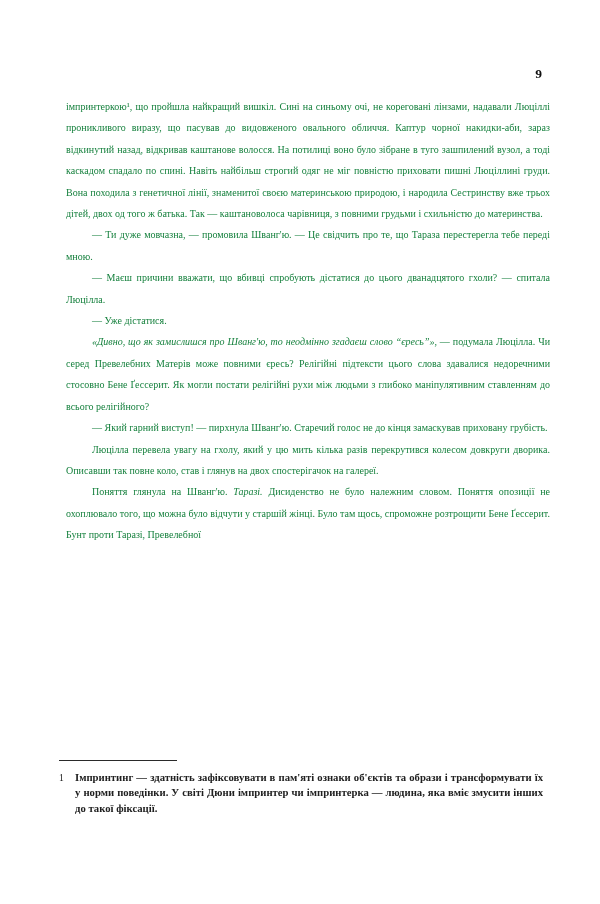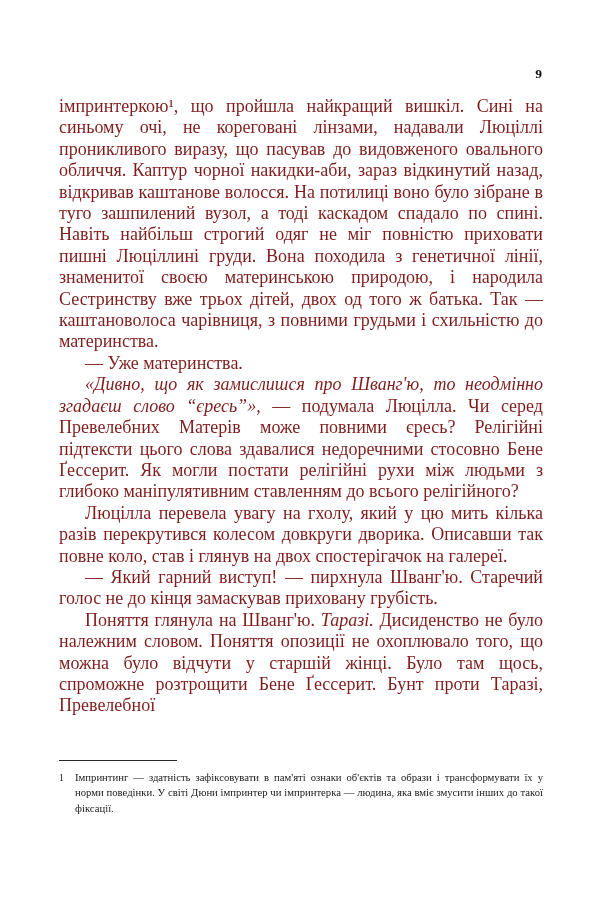--- a/index.html
+++ b/index.html
@@ -28,28 +28,28 @@
     right: 58px;
     top: 66px;
     font-family: "Liberation Serif", serif;
     font-weight: bold;
     font-size: 13.5px;
     color: #111111;
     letter-spacing: 0;
   }
   .body-text {
     position: absolute;
-    left: 59px;
+    left: 66px;
     top: 96px;
     width: 484px;
-    font-size: 18px;
+    font-size: 10px;
     line-height: 21.4px;
     text-align: justify;
     text-justify: inter-word;
-    color: #7f1d1d;
+    color: #15803d;
     -webkit-hyphens: manual;
     hyphens: manual;
   }
   .body-text p {
     margin: 0;
     text-indent: 26px;
   }
   .body-text p.noindent {
     text-indent: 0;
   }
@@ -76,42 +76,45 @@
     color: #202020;
   }
   .footnote .fn-num {
     width: 16px;
     flex: 0 0 16px;
     font-size: 9.6px;
   }
   .footnote .fn-text {
     flex: 1 1 auto;
     text-align: justify;
+    font-weight: bold;
   }
 </style>
 </head>
 <body>
 
 <div class="page">
 
   <div class="page-number">9</div>
 
   <div class="body-text">
 
     <p class="noindent"><span>імпринтеркою¹, що пройшла найкращий вишкіл. Сині на синьому очі, не кореговані лінзами, надавали Люціллі проникливого виразу, що пасував до видовженого овального обличчя. Каптур чорної накидки-аби, зараз відкинутий назад, відкривав каштанове волосся. На потилиці воно було зібране в туго зашпилений вузол, а тоді каскадом спадало по спині. Навіть найбільш строгий одяг не міг повністю приховати пишні Люціллині груди. Вона походила з генетичної лінії, знаменитої своєю материнською природою, і народила Сестринству вже трьох дітей, двох од того ж батька. Так — каштановолоса чарівниця, з повними грудьми і схильністю до материнства.</span></p>
 
+    <p><span>— Ти дуже мовчазна, — промовила Шванг'ю. — Це свідчить про те, що Тараза перестерегла тебе переді мною.</span></p>
 
+    <p><span>— Маєш причини вважати, що вбивці спробують дістатися до цього дванадцятого гхоли? — спитала Люцілла.</span></p>
 
-    <p><span>— Уже материнства.</span></p>
+    <p><span>— Уже дістатися.</span></p>
 
     <p><span class="ital">«Дивно, що як замислишся про Шванг'ю, то неодмінно згадаєш слово “єресь”»</span><span>, — подумала Люцілла. Чи серед Превелебних Матерів може повними єресь? Релігійні підтексти цього слова здавалися недоречними стосовно Бене Ґессерит. Як могли постати релігійні рухи між людьми з глибоко маніпулятивним ставленням до всього релігійного?</span></p>
 
+    <p><span>— Який гарний виступ! — пирхнула Шванг'ю. Старечий голос не до кінця замаскував приховану грубість.</span></p>
+
     <p><span>Люцілла перевела увагу на гхолу, який у цю мить кілька разів перекрутився колесом довкруги дворика. Описавши так повне коло, став і глянув на двох спостерігачок на галереї.</span></p>
-
-    <p><span>— Який гарний виступ! — пирхнула Шванг'ю. Старечий голос не до кінця замаскував приховану грубість.</span></p>
 
     <p><span>Поняття глянула на Шванг'ю. </span><span class="ital">Таразі.</span><span> Дисиденство не було належним словом. Поняття опозиції не охоплювало того, що можна було відчути у старшій жінці. Було там щось, спроможне розтрощити Бене Ґессерит. Бунт проти Таразі, Превелебної</span></p>
 
   </div>
 
   <div class="footnote-zone">
     <div class="footnote-rule"></div>
     <div class="footnote">
       <div class="fn-num">1</div>
       <div class="fn-text">Імпринтинг — здатність зафіксовувати в пам'яті ознаки об'єктів та образи і трансформувати їх у норми поведінки. У світі Дюни імпринтер чи імпринтерка — людина, яка вміє змусити інших до такої фіксації.</div>

